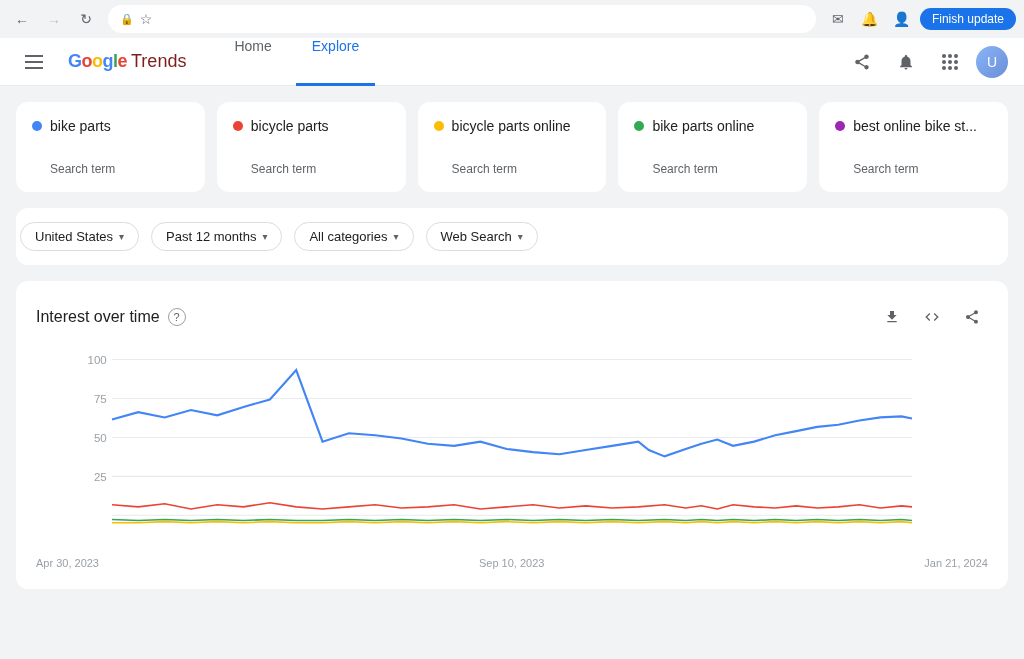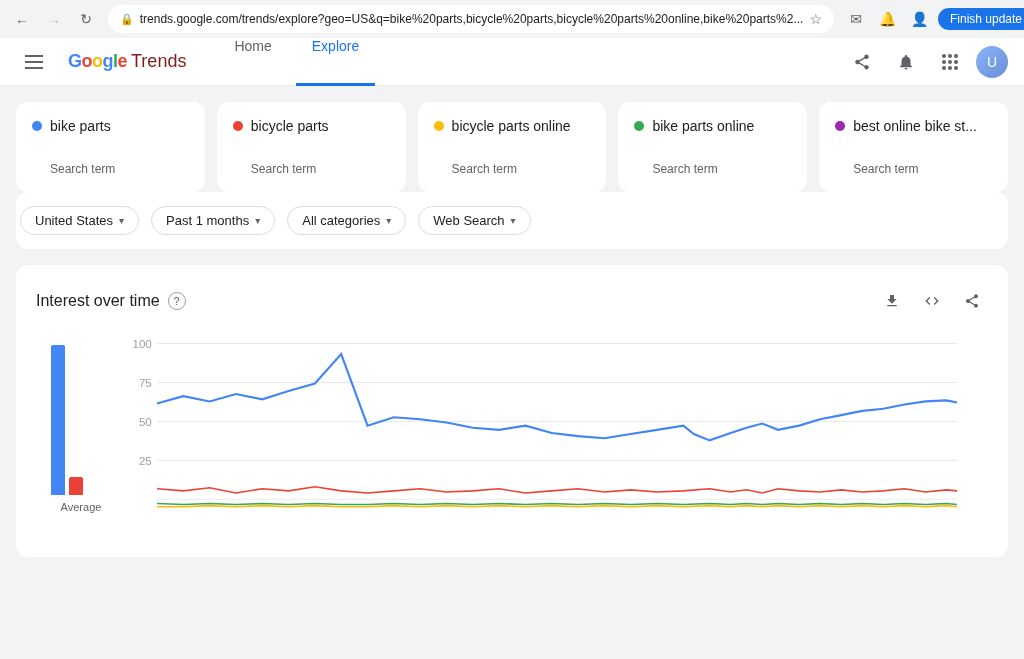--- a/index.html
+++ b/index.html
@@ -190,20 +190,21 @@
     
     .main-content {
       padding: 16px;
       background: #f1f3f4;
     }
 
     
     .search-terms-row {
       display: flex;
       gap: 12px;
+      margin-bottom: 16px;
     }
     .search-term-card {
       background: white;
       border-radius: 12px;
       padding: 16px;
       flex: 1;
       min-height: 90px;
       display: flex;
       flex-direction: column;
       justify-content: space-between;
@@ -368,21 +369,20 @@
 
 <div class="browser-chrome">
   <div class="browser-toolbar">
     <div class="nav-buttons">
       <button class="nav-btn">←</button>
       <button class="nav-btn disabled">→</button>
       <button class="nav-btn">↻</button>
     </div>
     <div class="address-bar">
       <span class="lock-icon">🔒</span>
-      <span class="address-text">trends.google.com/trends/explore?geo=US&amp;q=bike%20parts,bicycle%20parts,bicycle%20parts%20online,bike%20parts%2...</span>
       <span class="star-icon">☆</span>
     </div>
     <div class="toolbar-icons">
       <button class="toolbar-icon-btn">✉</button>
       <button class="toolbar-icon-btn">🔔</button>
       <button class="toolbar-icon-btn">👤</button>
       <button class="finish-update-btn">
         <span>Finish update</span>
       </button>
 
@@ -481,21 +481,21 @@
         <div class="term-type">Search term</div>
       </div>
     </div>
 
     <div class="filters-row">
       <button class="filter-btn">
         <span>United States</span>
         <span class="chevron-down">▾</span>
       </button>
       <button class="filter-btn">
-        <span>Past 1 months</span>
+        <span>Past 12 months</span>
         <span class="chevron-down">▾</span>
       </button>
       <button class="filter-btn">
         <span>All categories</span>
         <span class="chevron-down">▾</span>
       </button>
       <button class="filter-btn">
         <span>Web Search</span>
         <span class="chevron-down">▾</span>
       </button>
@@ -523,31 +523,20 @@
           <button class="action-icon-btn">
             <svg width="16" height="16" viewBox="0 0 24 24" fill="#5f6368">
                 <path d="M18 16.08c-.76 0-1.44.3-1.96.77L8.91 12.7c.05-.23.09-.46.09-.7s-.04-.47-.09-.7l7.05-4.11c.54.5 1.25.81 2.04.81 1.66 0 3-1.34 3-3s-1.34-3-3-3-3 1.34-3 3c0 .24.04.47.09.7L8.04 9.81C7.5 9.31 6.79 9 6 9c-1.66 0-3 1.34-3 3s1.34 3 3 3c.79 0 1.5-.31 2.04-.81l7.12 4.16c-.05.21-.08.43-.08.65 0 1.61 1.31 2.92 2.92 2.92s2.92-1.31 2.92-2.92c0-1.61-1.31-2.92-2.92-2.92z"></path>
               </svg>
           </button>
         </div>
       </div>
 
       <div class="chart-container">
 
-        <div class="chart-left">
-          <div class="bar-chart">
-            <div class="bar-item">
-              <div class="bar-fill" style="height: 150px; background: #4285f4;"></div>
-            </div>
-            <div class="bar-item">
-              <div class="bar-fill" style="height: 18px; background: #ea4335;"></div>
-            </div>
-          </div>
-          <div class="average-label">Average</div>
-        </div>
 
         <div class="chart-main">
           <svg class="chart-svg" viewBox="0 0 760 190" xmlns="http://www.w3.org/2000/svg">
 
             <line x1="0" y1="10" x2="760" y2="10" stroke="#e8eaed" stroke-width="1"></line>
             <line x1="0" y1="47" x2="760" y2="47" stroke="#e8eaed" stroke-width="1"></line>
             <line x1="0" y1="84" x2="760" y2="84" stroke="#e8eaed" stroke-width="1"></line>
             <line x1="0" y1="121" x2="760" y2="121" stroke="#e8eaed" stroke-width="1"></line>
             <line x1="0" y1="158" x2="760" y2="158" stroke="#e8eaed" stroke-width="1"></line>
 
@@ -557,17 +546,22 @@
             <text x="-5" y="125" text-anchor="end" fill="#9aa0a6" font-size="11">25</text>
 
             <polyline fill="none" stroke="#4285f4" stroke-width="2" points="0,67 25,60 50,65 75,58 100,63 125,55 150,48 175,20 200,88 225,80 250,82 275,85 300,90 325,92 350,88 375,95 400,98 425,100 450,96 475,92 500,88 510,96 525,102 545,95 560,90 575,86 590,92 610,88 630,82 650,78 670,74 690,72 710,68 730,65 750,64 760,66"></polyline>
 
             <polyline fill="none" stroke="#ea4335" stroke-width="1.5" points="0,148 25,150 50,147 75,152 100,148 125,150 150,146 175,150 200,152 225,150 250,148 275,151 300,150 325,148 350,152 375,150 400,148 425,151 450,149 475,151 500,150 525,148 545,151 560,149 575,152 590,148 610,150 630,151 650,149 670,151 690,150 710,148 730,151 750,149 760,150"></polyline>
 
             <polyline fill="none" stroke="#34a853" stroke-width="1.5" points="0,162 25,163 50,162 75,163 100,162 125,163 150,162 175,163 200,163 225,162 250,163 275,162 300,163 325,162 350,163 375,162 400,163 425,162 450,163 475,162 500,163 525,162 545,163 560,162 575,163 590,162 610,163 630,162 650,163 670,162 690,163 710,162 730,163 750,162 760,163"></polyline>
 
             <polyline fill="none" stroke="#fbbc05" stroke-width="1.5" points="0,165 25,165 50,164 75,165 100,164 125,165 150,164 175,165 200,165 225,164 250,165 275,164 300,165 325,164 350,165 375,164 400,165 425,164 450,165 475,164 500,165 525,164 545,165 560,164 575,165 590,164 610,165 630,164 650,165 670,164 690,165 710,164 730,165 750,164 760,165"></polyline>
           </svg>
+          <div class="x-labels">
+            <span>Apr 30, 2023</span>
+            <span>Sep 10, 2023</span>
+            <span>Jan 21, 2024</span>
+          </div>
         </div>
       </div>
     </div>
   </div>
 </div>
 
 </body></html>

